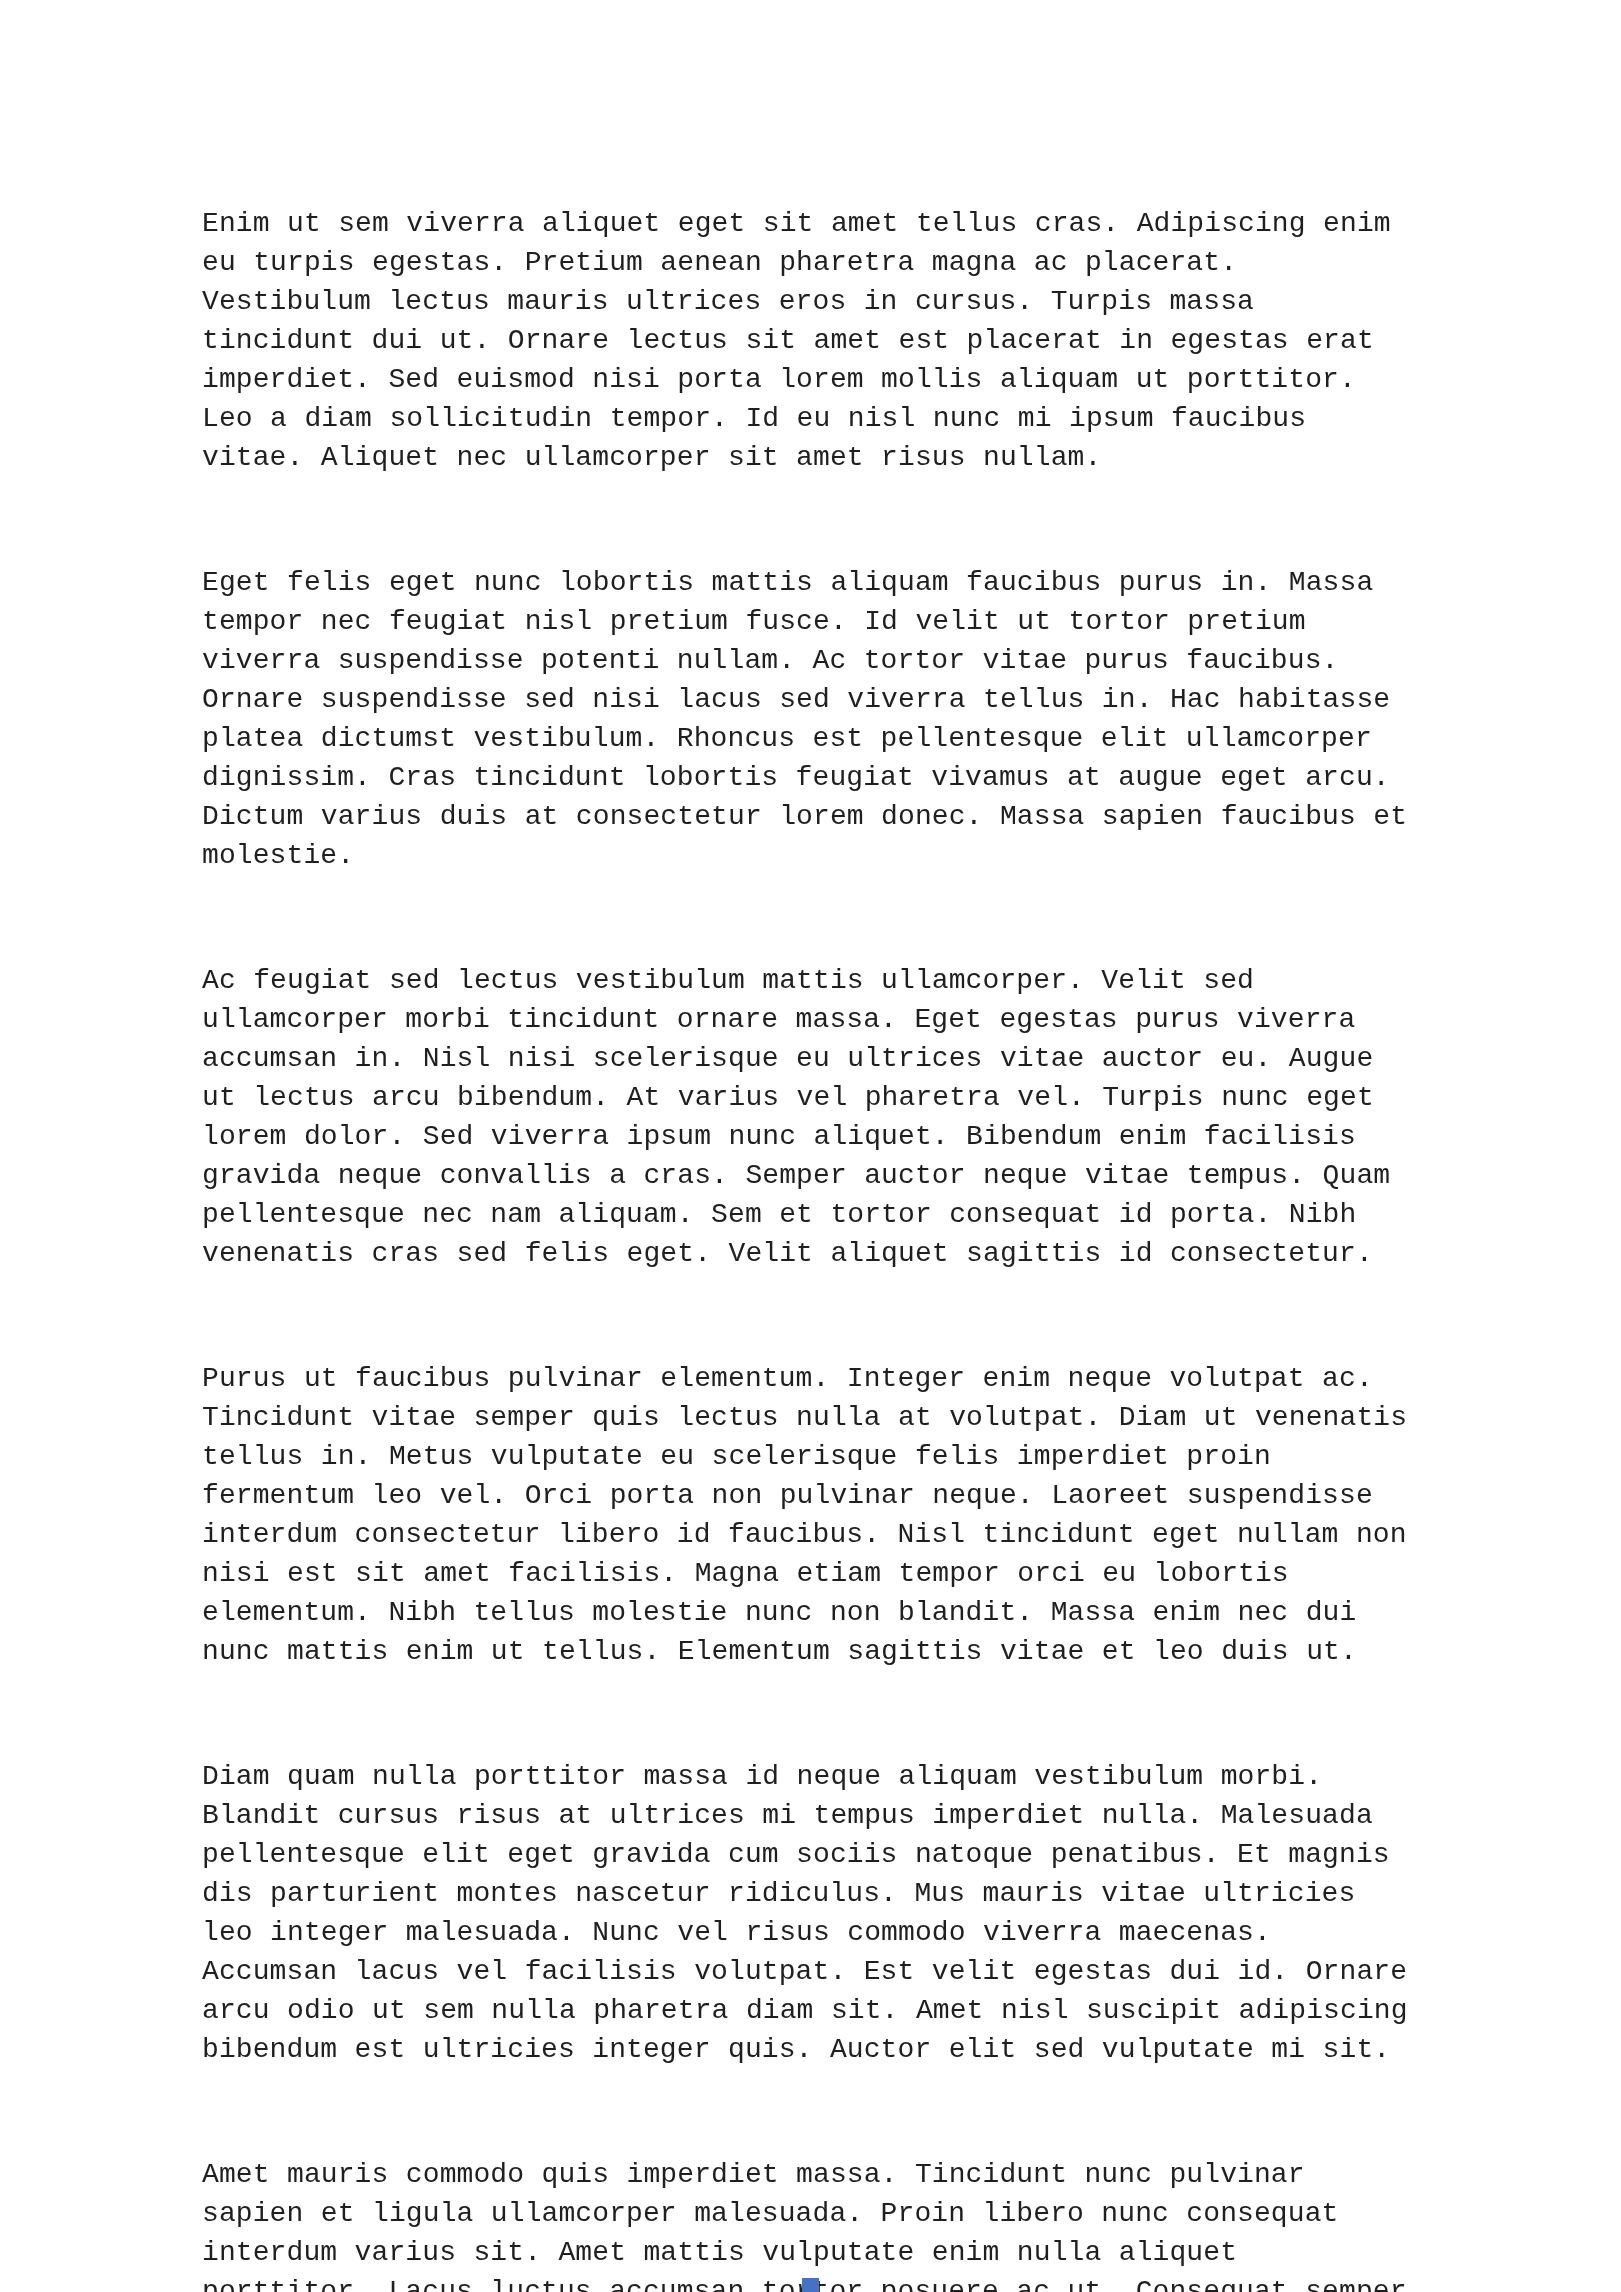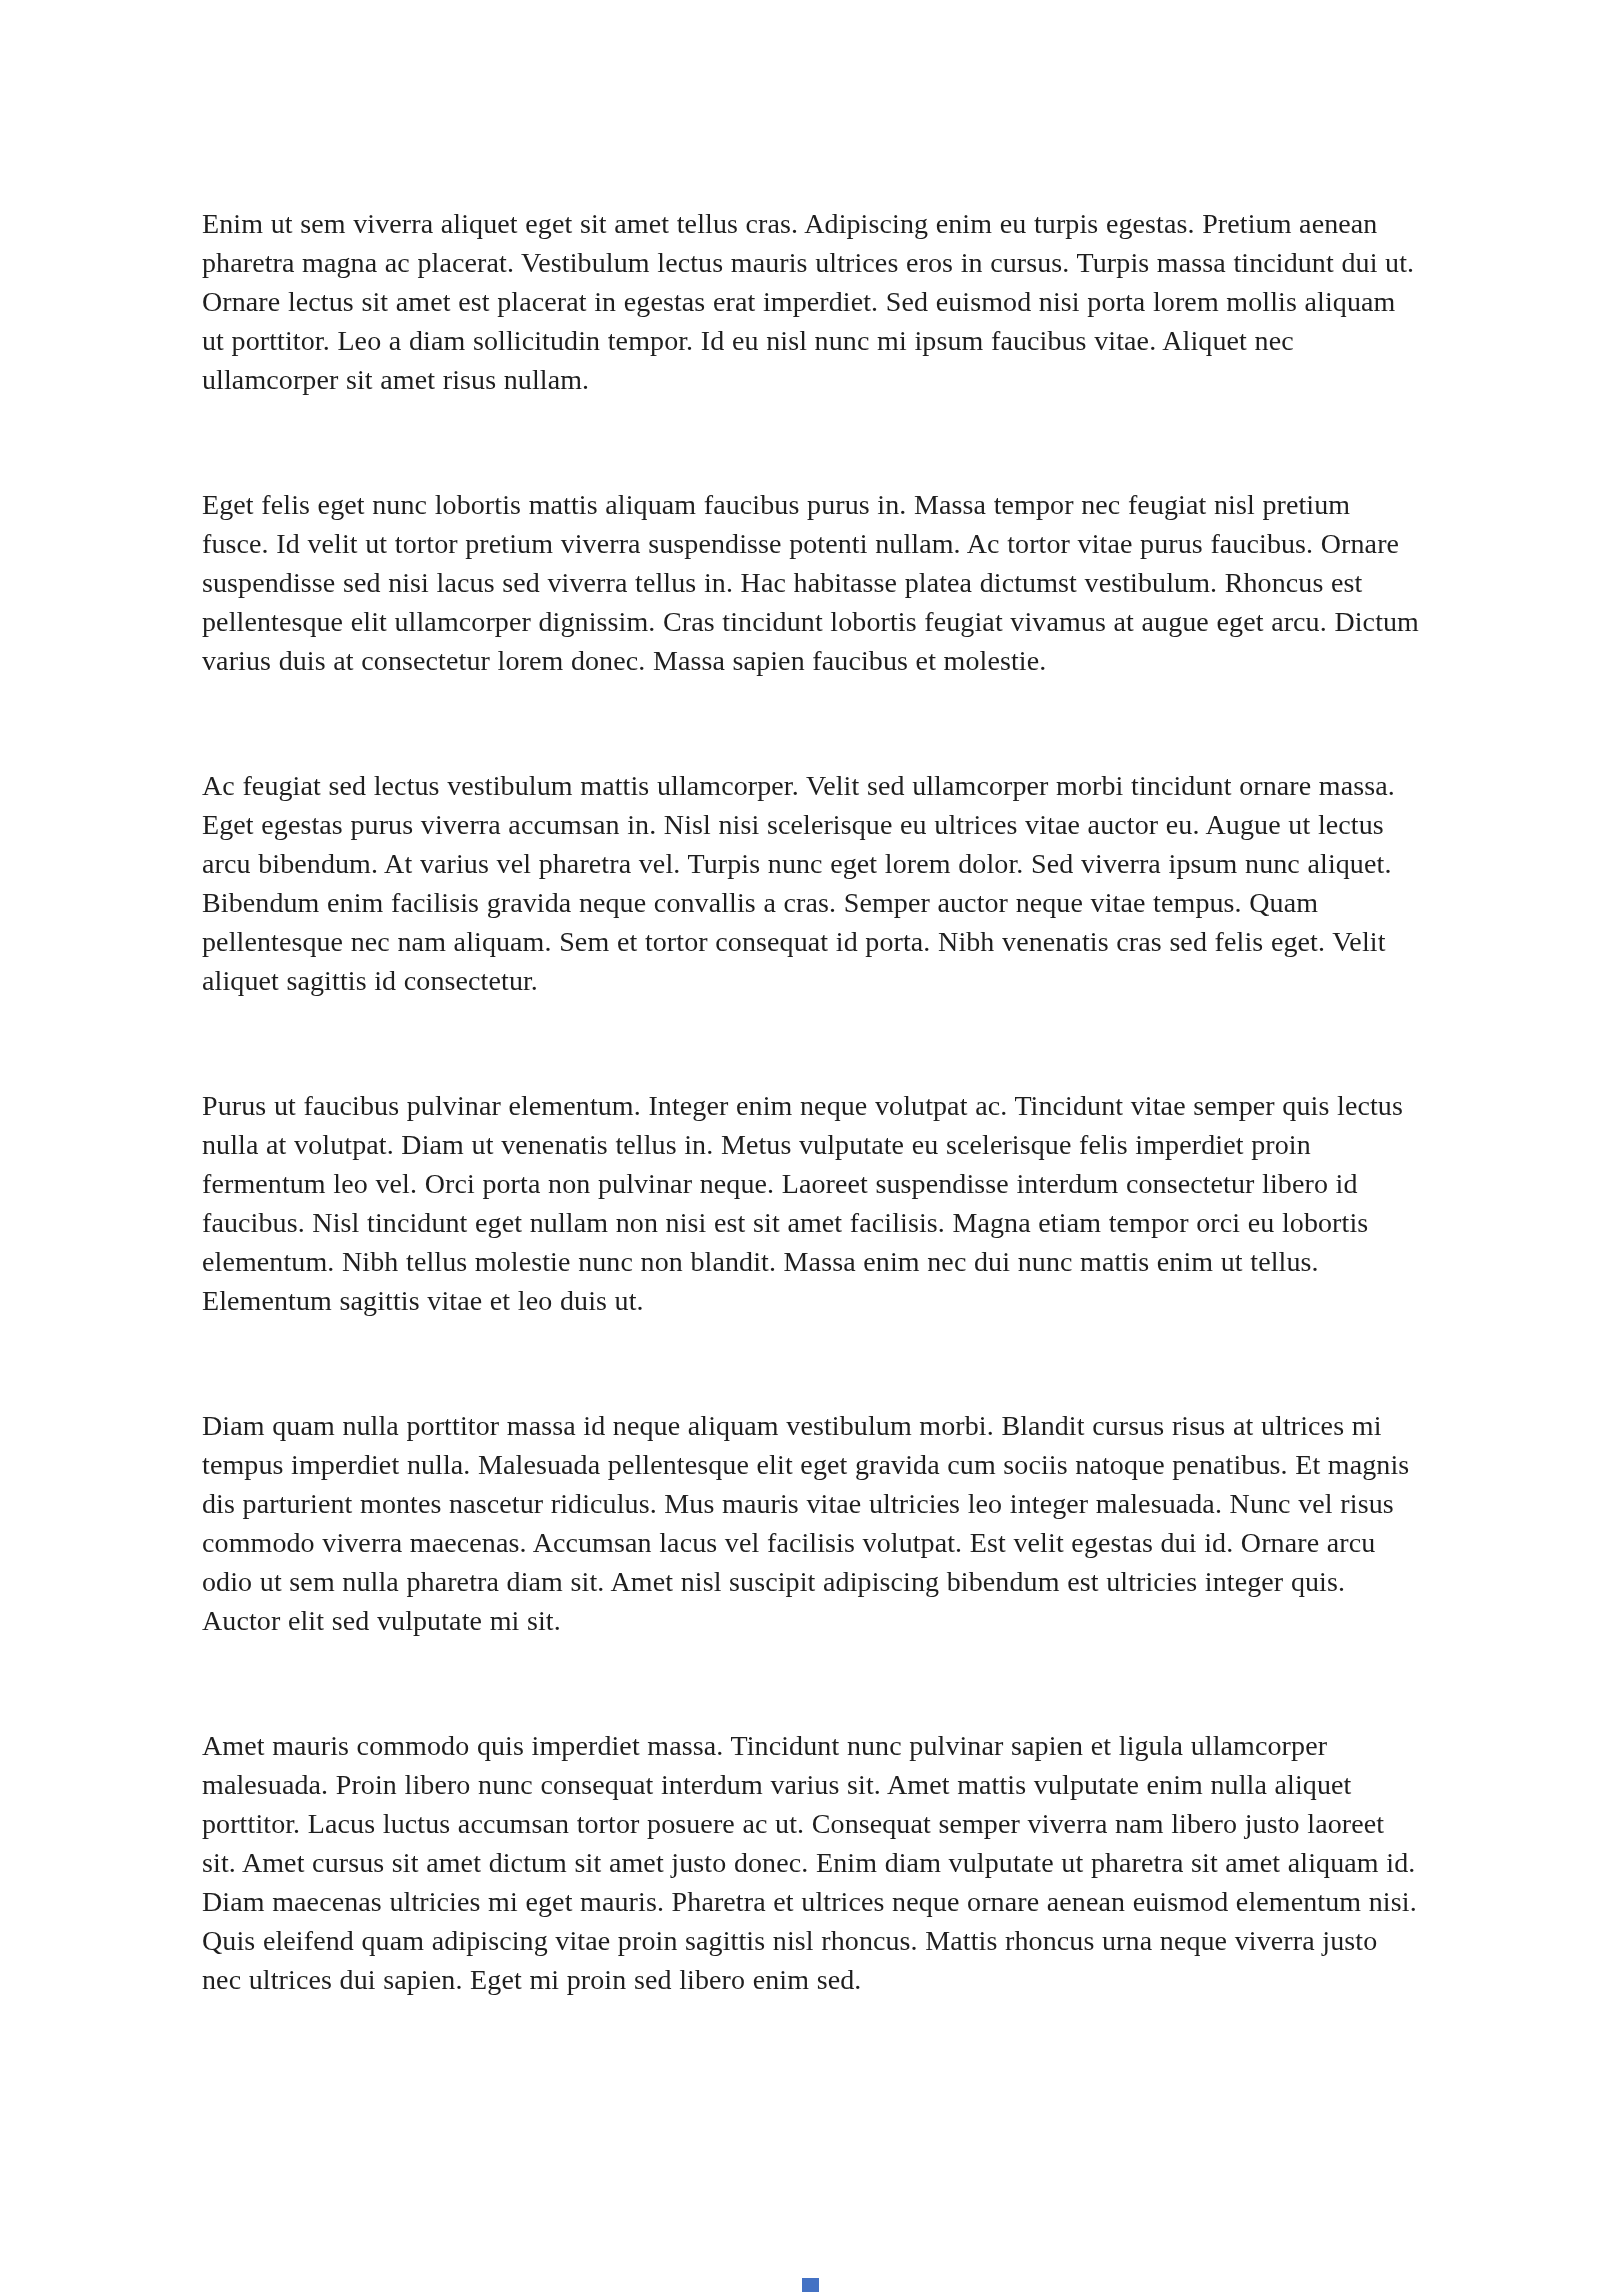--- a/index.html
+++ b/index.html
@@ -8,21 +8,21 @@
     background: #ffffff;
   }
   .page {
     position: relative;
     width: 1621px;
     height: 2293px;
     background: #ffffff;
     box-sizing: border-box;
     padding: 204px 202px 0 202px;
     overflow: hidden;
-    font-family: Liberation Serif, serif;
+    font-family: Liberation Mono, monospace;
     color: #1f1f1f;
   }
   .para {
     margin: 0 0 86px 0;
     font-size: 28px;
     line-height: 39px;
     font-weight: 400;
     text-align: left;
     letter-spacing: 0.1px;
     word-spacing: 0.5px;

